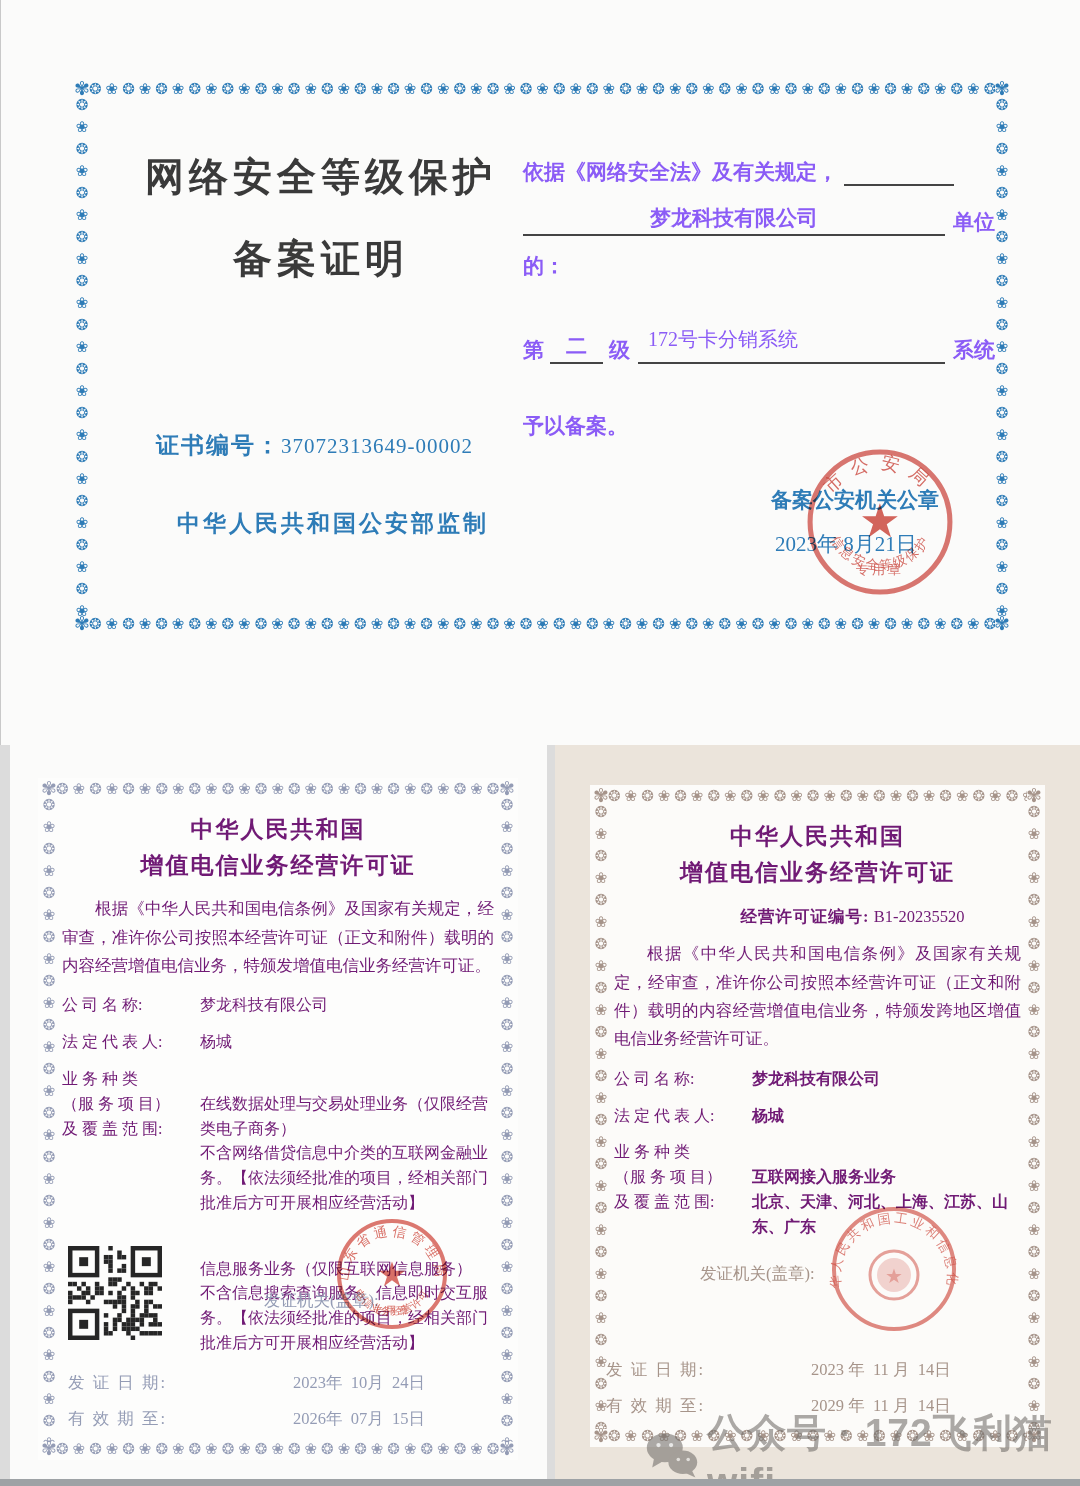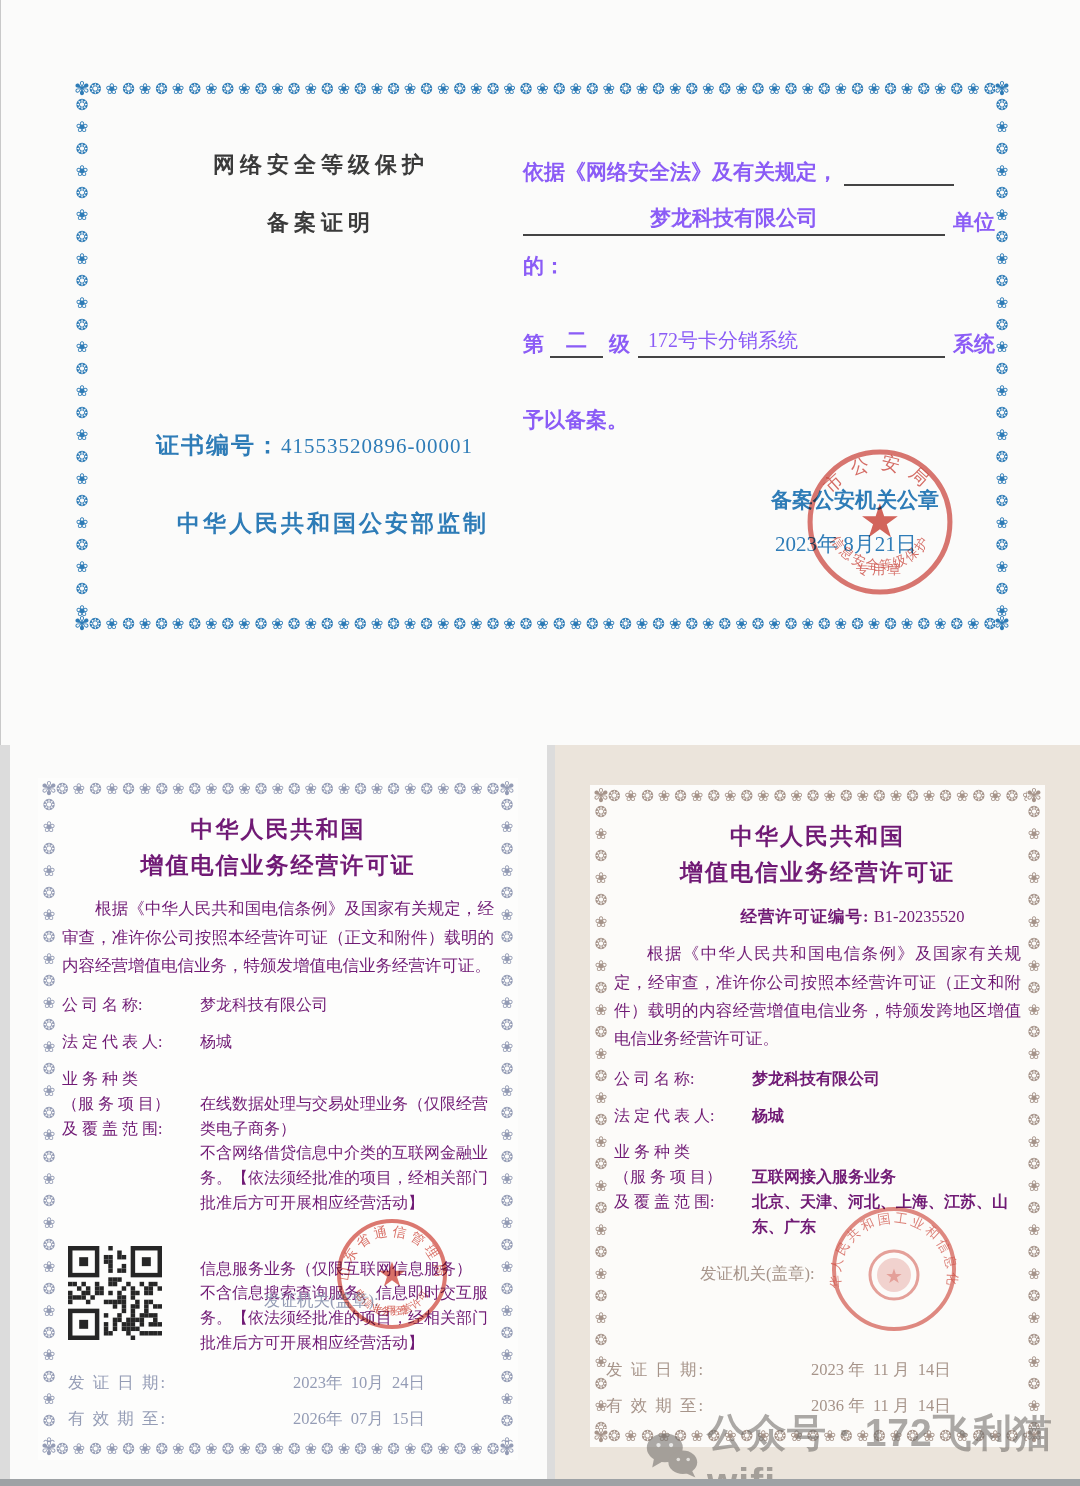--- a/index.html
+++ b/index.html
@@ -19,37 +19,37 @@
   .edge.left{left:0;} .edge.right{right:0;}
   .corner{position:absolute;width:22px;height:22px;font-size:19px;line-height:22px;text-align:center;}
   .corner.tl{left:0;top:0}.corner.tr{right:0;top:0}.corner.bl{left:0;bottom:0}.corner.br{right:0;bottom:0}
   .frame-blue{color:#2e7cb7;}
   .frame-slate{color:#949cb5;}
   .frame-taupe{color:#a6948a;}
 
   .frame-blue-box{left:70px;top:78px;width:942px;height:557px;}
 
   .tc-title{position:absolute;left:70px;top:72px;width:360px;text-align:center;
-            font-size:22px;font-weight:bold;letter-spacing:5px;color:#3a3a3a;}
+            font-size:39px;font-weight:bold;letter-spacing:5px;color:#3a3a3a;}
   .tc-title .t2{margin-top:28px;}
   .tc-certno{position:absolute;left:85px;top:352px;font-size:23px;}
   .tc-certno b{letter-spacing:2px;}
   .tc-certno span.num{font-size:21px;letter-spacing:1px;}
   .tc-issuer{position:absolute;left:106px;top:424px;font-size:23px;font-weight:bold;letter-spacing:3px;margin-top:6px;}
 
   .tr-col{position:absolute;left:452px;top:80px;width:472px;font-size:21px;font-weight:bold;color:#8b5cf6;}
   .tr-line1{display:flex;align-items:flex-end;}
   .tr-line1 .fill{flex:1;border-bottom:2px solid #444;margin-left:6px;max-width:110px;}
   .tr-line2{display:flex;align-items:flex-end;margin-top:18px;}
   .tr-line2 .u{flex:1;border-bottom:2px solid #444;text-align:center;padding-bottom:2px;}
   .tr-line2 .suffix{margin-left:8px;}
   .tr-de{margin-top:16px;}
   .tr-level{display:flex;align-items:flex-end;margin-top:46px;}
   .tr-level .lv{border-bottom:2px solid #444;padding:0 16px 2px;margin:0 6px;}
-  .tr-level .u{flex:1;border-bottom:2px solid #444;padding:0 0 2px 10px;font-weight:normal;
+  .tr-level .u{flex:1;border-bottom:2px solid #444;padding:0 0 9px 10px;font-weight:normal;
                font-size:20px;margin-left:8px;}
   .tr-level .suffix{margin-left:8px;}
   .tr-record{margin-top:48px;}
   .tc-stamp-caption{position:absolute;left:700px;top:408px;font-size:21px;font-weight:bold;}
   .tc-stamp-date{position:absolute;left:704px;top:452px;font-size:21px;white-space:pre-wrap;}
   .tc-stamp{position:absolute;left:733px;top:368px;width:152px;height:152px;mix-blend-mode:multiply;}
 
   
   .page{position:absolute;top:745px;height:741px;}
   .page-left{left:10px;width:537px;background:#fbfbfa;}
@@ -107,21 +107,21 @@
       <div class="corner tr">✾</div>
       <div class="corner bl">✾</div>
       <div class="corner br">✾</div>
 
       <div class="tc-title">
         <div>网络安全等级保护</div>
         <div class="t2">备案证明</div>
       </div>
 
       <div class="tc-certno">
-        <b>证书编号：</b><span class="num">41553520896-00001</span>
+        <b>证书编号：</b><span class="num">37072313649-00002</span>
       </div>
 
       <div class="tc-issuer">中华人民共和国公安部监制</div>
 
       <div class="tr-col">
         <div class="tr-line1">
           <span>依据《网络安全法》及有关规定，</span>
           <span class="fill"></span>
         </div>
         <div class="tr-line2">
@@ -411,21 +411,21 @@
           <text x="66" y="80" font-size="20" text-anchor="middle" fill="#d4584e">★</text>
         </g>
       </svg>
 
       <div class="date-row pr-d1">
         <span class="dl">发 证 日 期:</span>
         <span class="dv">2023 年  11 月  14日</span>
       </div>
       <div class="date-row pr-d2">
         <span class="dl">有 效 期 至:</span>
-        <span class="dv">2036 年  11 月  14日</span>
+        <span class="dv">2029 年  11 月  14日</span>
       </div>
     </div>
   </div>
 
   <div class="watermark">
     <svg viewBox="0 0 60 52">
       <g fill="#76726e">
         <ellipse cx="22" cy="18" rx="20" ry="16"></ellipse>
         <polygon points="10,30 8,40 20,33"></polygon>
         <ellipse cx="42" cy="34" rx="16" ry="13"></ellipse>

